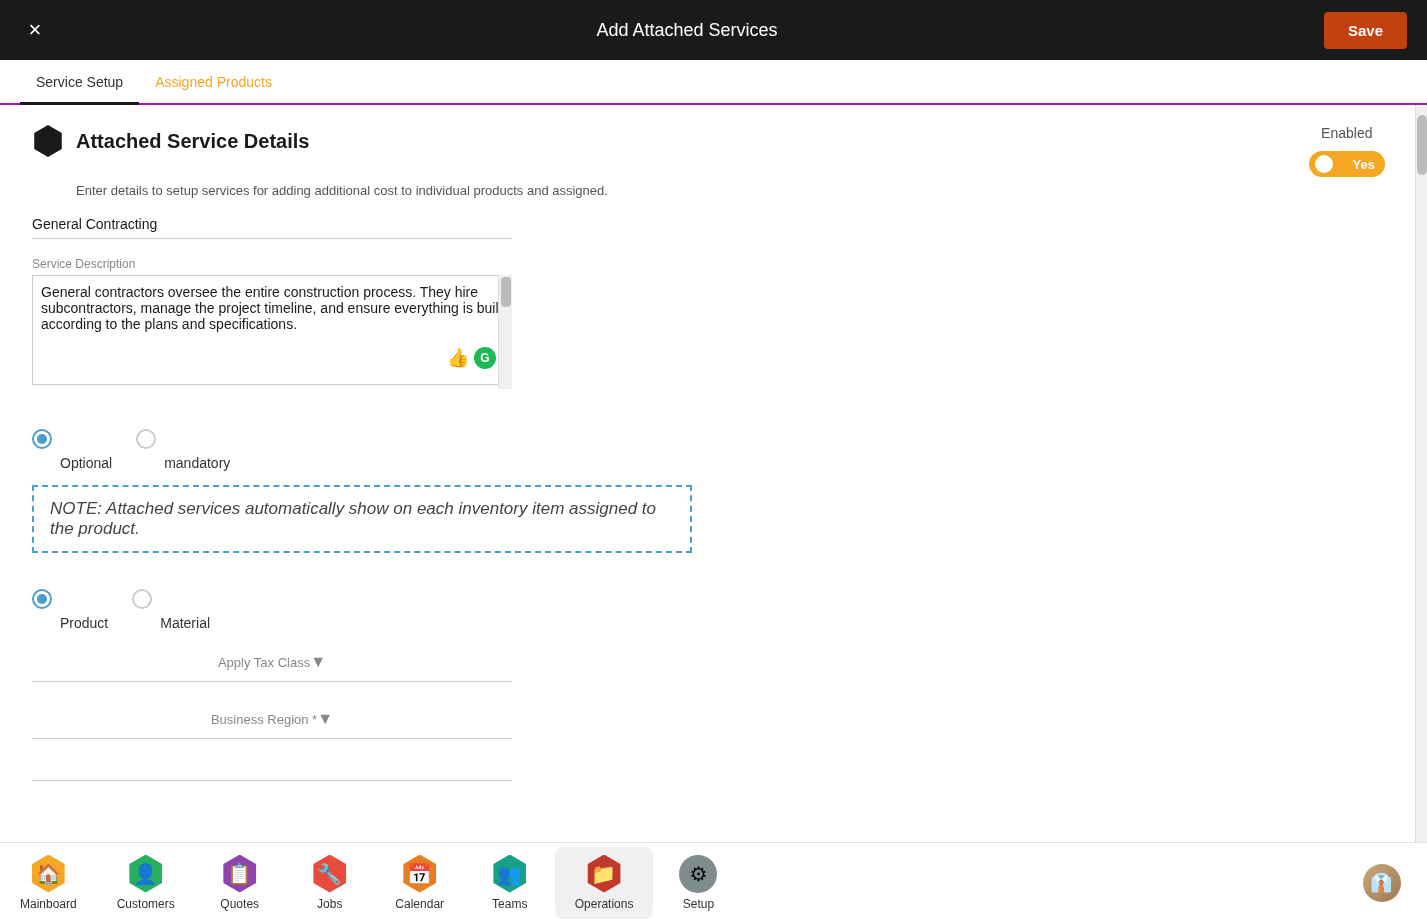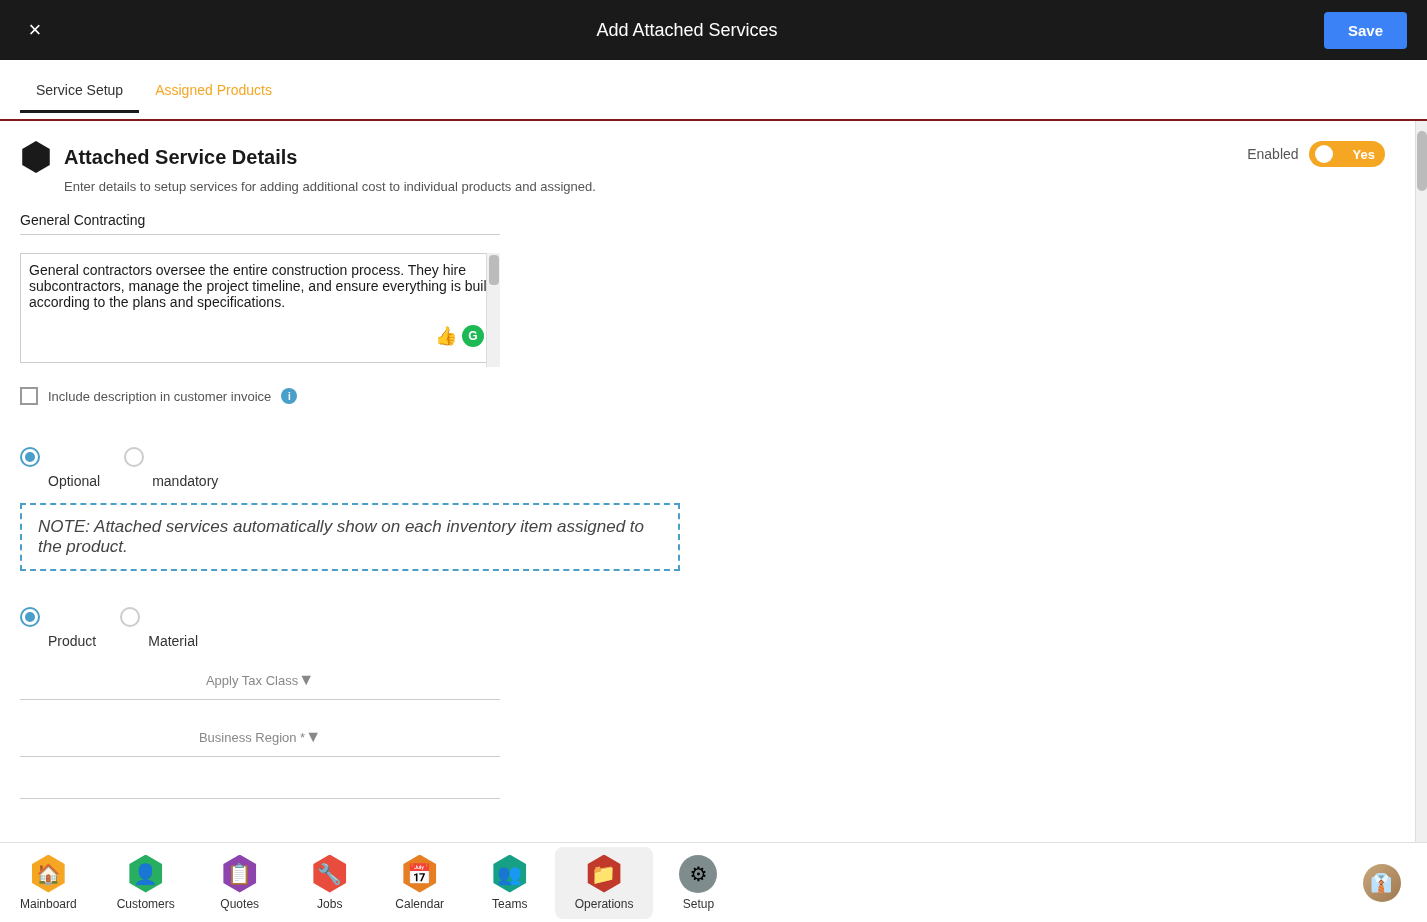--- a/index.html
+++ b/index.html
@@ -11,27 +11,27 @@
       color: #fff;
       height: 60px;
       display: flex;
       align-items: center;
       justify-content: space-between;
       padding: 0 20px;
       flex-shrink: 0;
     }
     .header-title { font-size: 18px; font-weight: 500; flex: 1; text-align: center; }
     .close-btn { background: none; border: none; color: #fff; font-size: 22px; cursor: pointer; width: 30px; }
-    .save-btn { background: #3b82f6; color: #fff; border: none; border-radius: 4px; padding: 10px 24px; font-size: 15px; font-weight: 600; cursor: pointer; }
+    .save-btn { background: #c2410c; color: #fff; border: none; border-radius: 4px; padding: 10px 24px; font-size: 15px; font-weight: 600; cursor: pointer; }
 
     
     .tabs-bar {
       display: flex;
-      padding: 8px 20px;
-      border-bottom: 2px solid #7f1d1d;
+      padding: 0 20px;
+      border-bottom: 2px solid #a21caf;
       background: #fff;
       flex-shrink: 0;
     }
     .tab {
       padding: 14px 16px 12px;
       font-size: 14px;
       cursor: pointer;
       border-bottom: 3px solid transparent;
       margin-bottom: -2px;
       color: #333;
@@ -62,40 +62,40 @@
 
     
     .content-wrapper {
       display: flex;
       flex: 1;
       overflow: hidden;
     }
     .content {
       flex: 1;
       overflow-y: auto;
-      padding: 20px 30px 20px 20px;
+      padding: 20px 30px 20px 32px;
     }
     .content::-webkit-scrollbar { width: 0; }
 
     
     .section-header {
       display: flex;
       align-items: flex-start;
       justify-content: space-between;
       margin-bottom: 6px;
     }
     .section-title-group { display: flex; align-items: center; gap: 12px; }
     .hexagon-icon {
       width: 32px; height: 32px;
       background: #1a1a1a;
       clip-path: polygon(50% 0%, 93% 25%, 93% 75%, 50% 100%, 7% 75%, 7% 25%);
       flex-shrink: 0;
     }
     .section-title { font-size: 20px; font-weight: 700; color: #1a1a1a; }
-    .enabled-toggle { display: flex; align-items: center; gap: 10px; font-size: 14px; color: #555; }
+    .enabled-toggle { display: flex; align-items: center; gap: 10px; font-size: 14px; color: #555; flex-direction: column; }
     .toggle-pill {
       background: #f5a623;
       border-radius: 20px;
       padding: 4px 10px 4px 6px;
       display: flex; align-items: center; gap: 20px;
       color: #fff; font-size: 13px; font-weight: 600; cursor: pointer; justify-content: flex-end;
     }
     .toggle-circle {
       width: 18px; height: 18px; background: #fff; border-radius: 50%;
     }
@@ -289,37 +289,33 @@
       </div>
     </div>
 
     <p class="section-subtitle">Enter details to setup services for adding additional cost to individual products and assigned.</p>
 
     <div class="form-field">
       <div class="field-value">General Contracting</div>
     </div>
 
     <div class="form-field">
+      <div class="field-label">Service Description</div>
       <div class="textarea-wrapper">
         <textarea class="desc-textarea" style="">General contractors oversee the entire construction process. They hire subcontractors, manage the project timeline, and ensure everything is built according to the plans and specifications.</textarea>
         <div class="textarea-tools">
           <span class="thumb-icon">👍</span>
           <div class="grammarly-icon">G</div>
         </div>
         <div class="textarea-scrollbar">
           <div class="textarea-scrollbar-thumb"></div>
         </div>
       </div>
     </div>
 
-    <div class="checkbox-row">
-      <div class="checkbox-box"></div>
-      <span class="checkbox-label">Include description in customer invoice</span>
-      <div class="info-icon">i</div>
-    </div>
 
     <div class="radio-group">
       <div class="radio-option">
         <div class="radio-circle checked"></div>
         <span class="radio-label">Optional</span>
       </div>
       <div class="radio-option">
         <div class="radio-circle"></div>
         <span class="radio-label">mandatory</span>
       </div>

